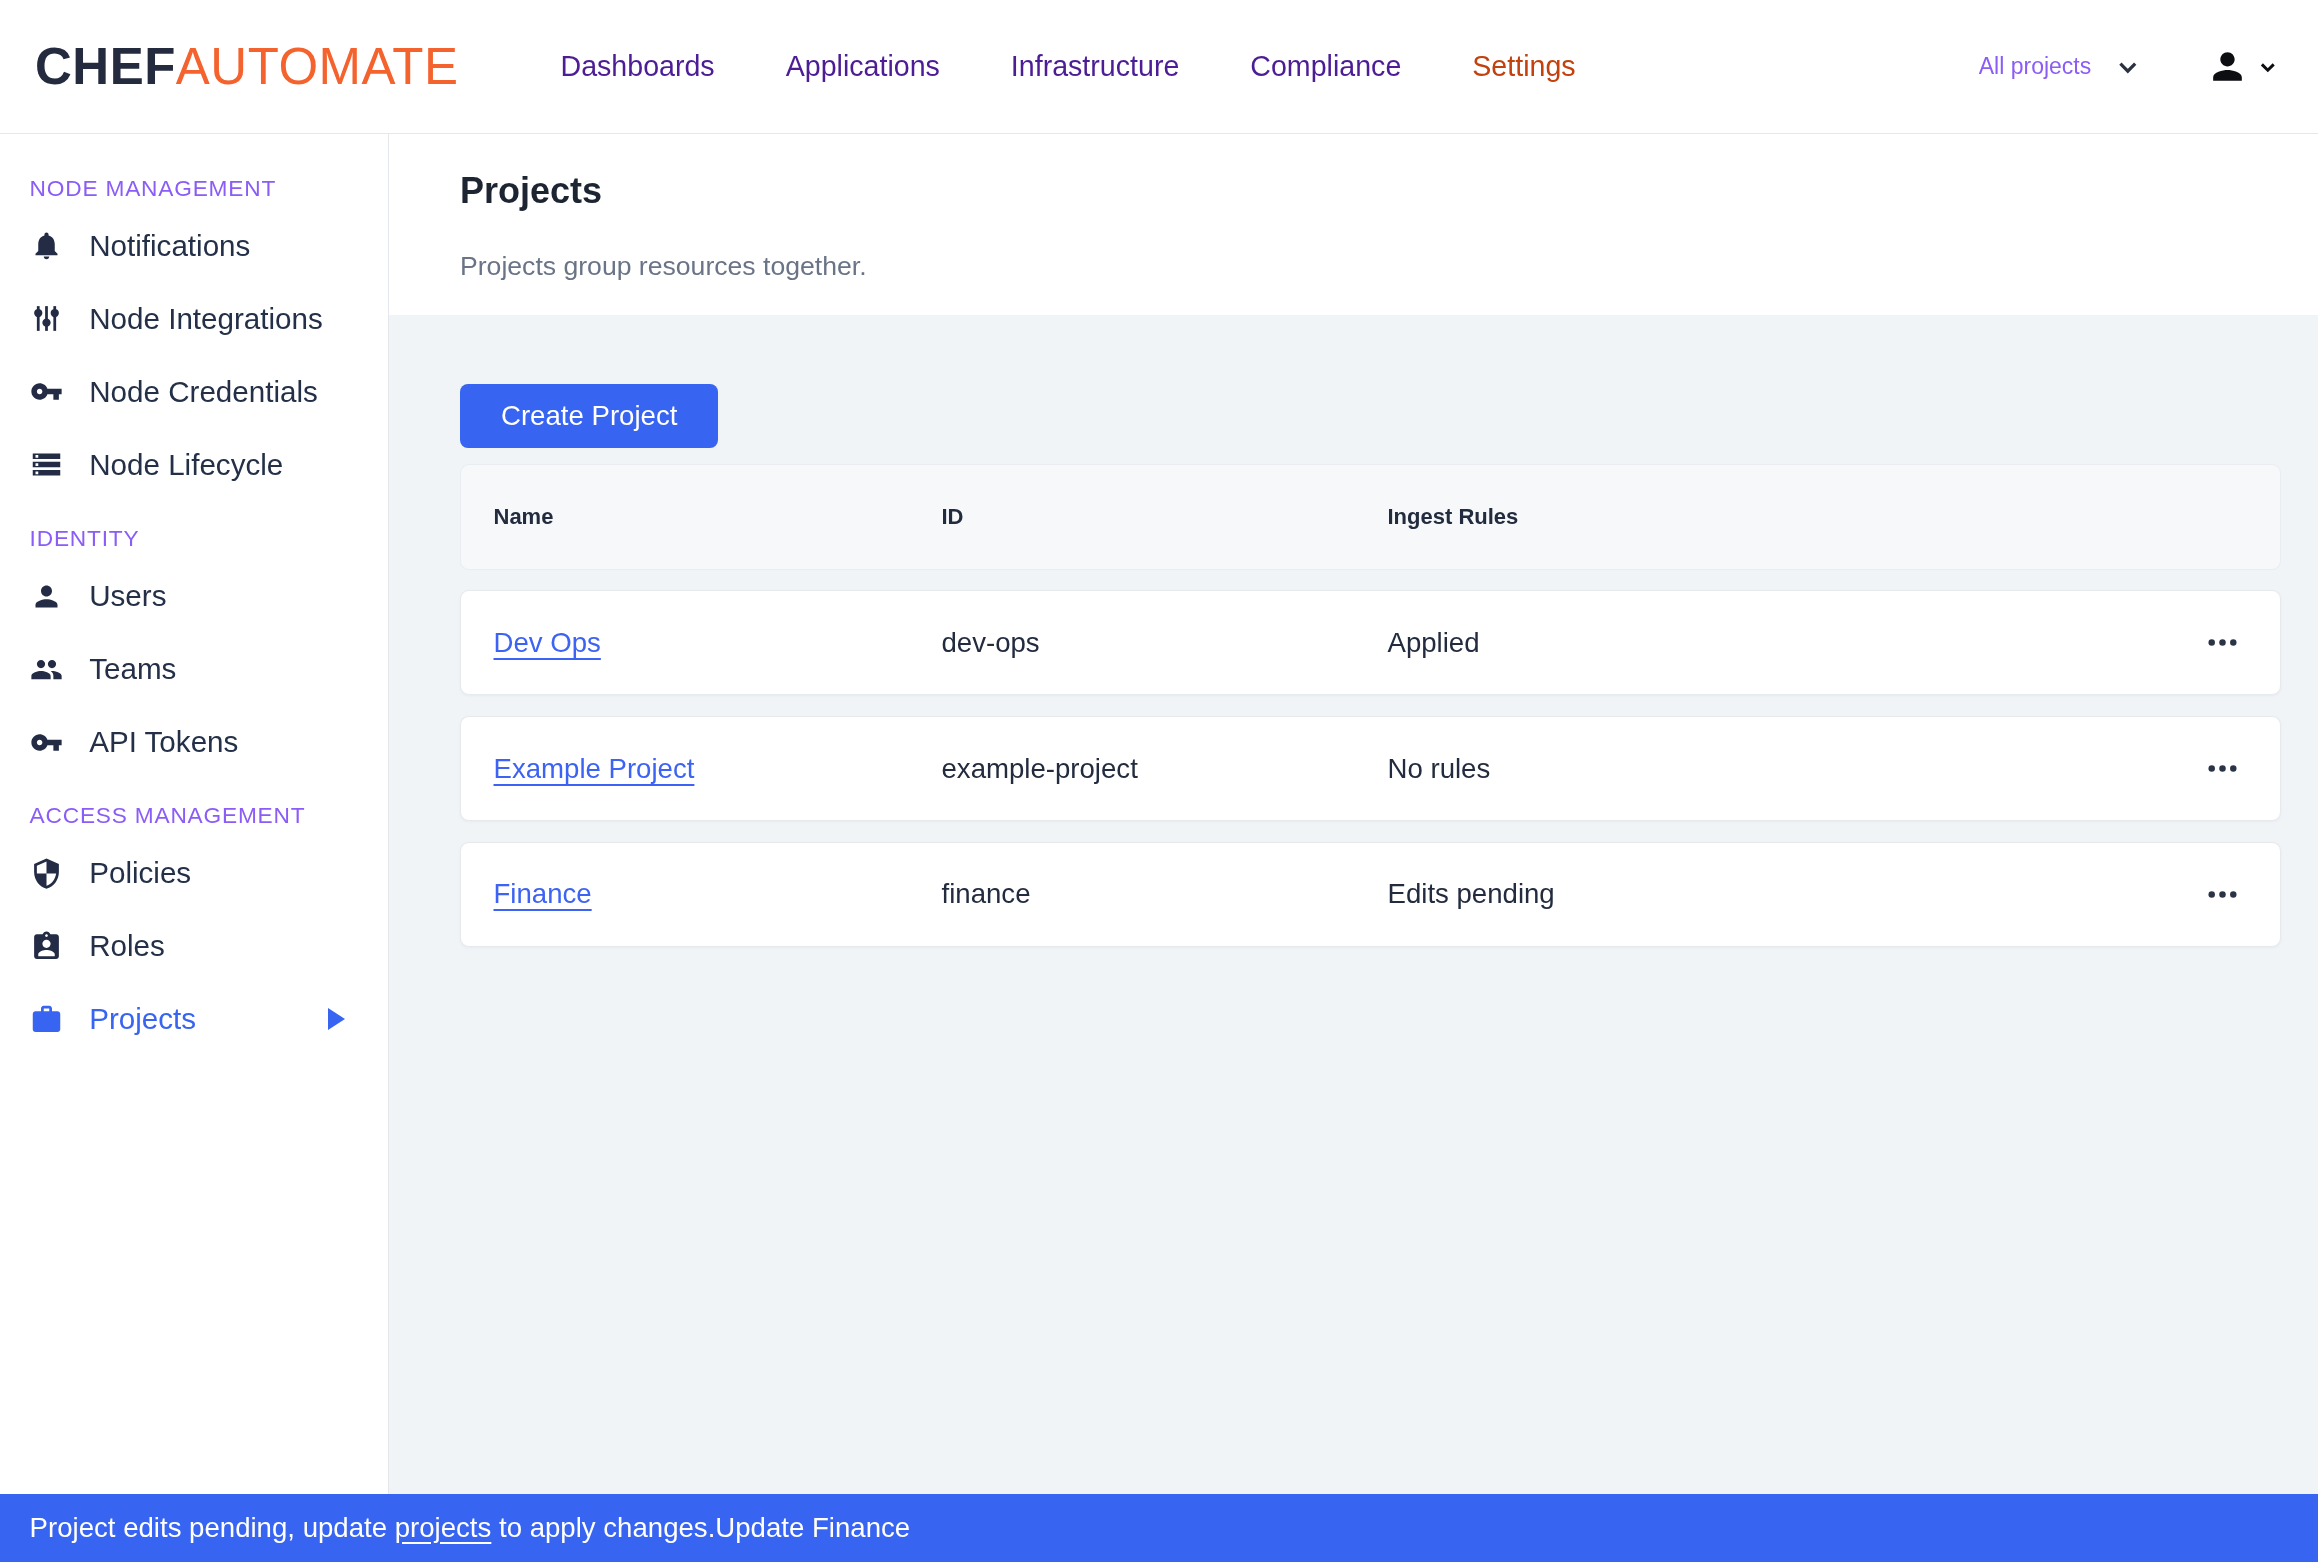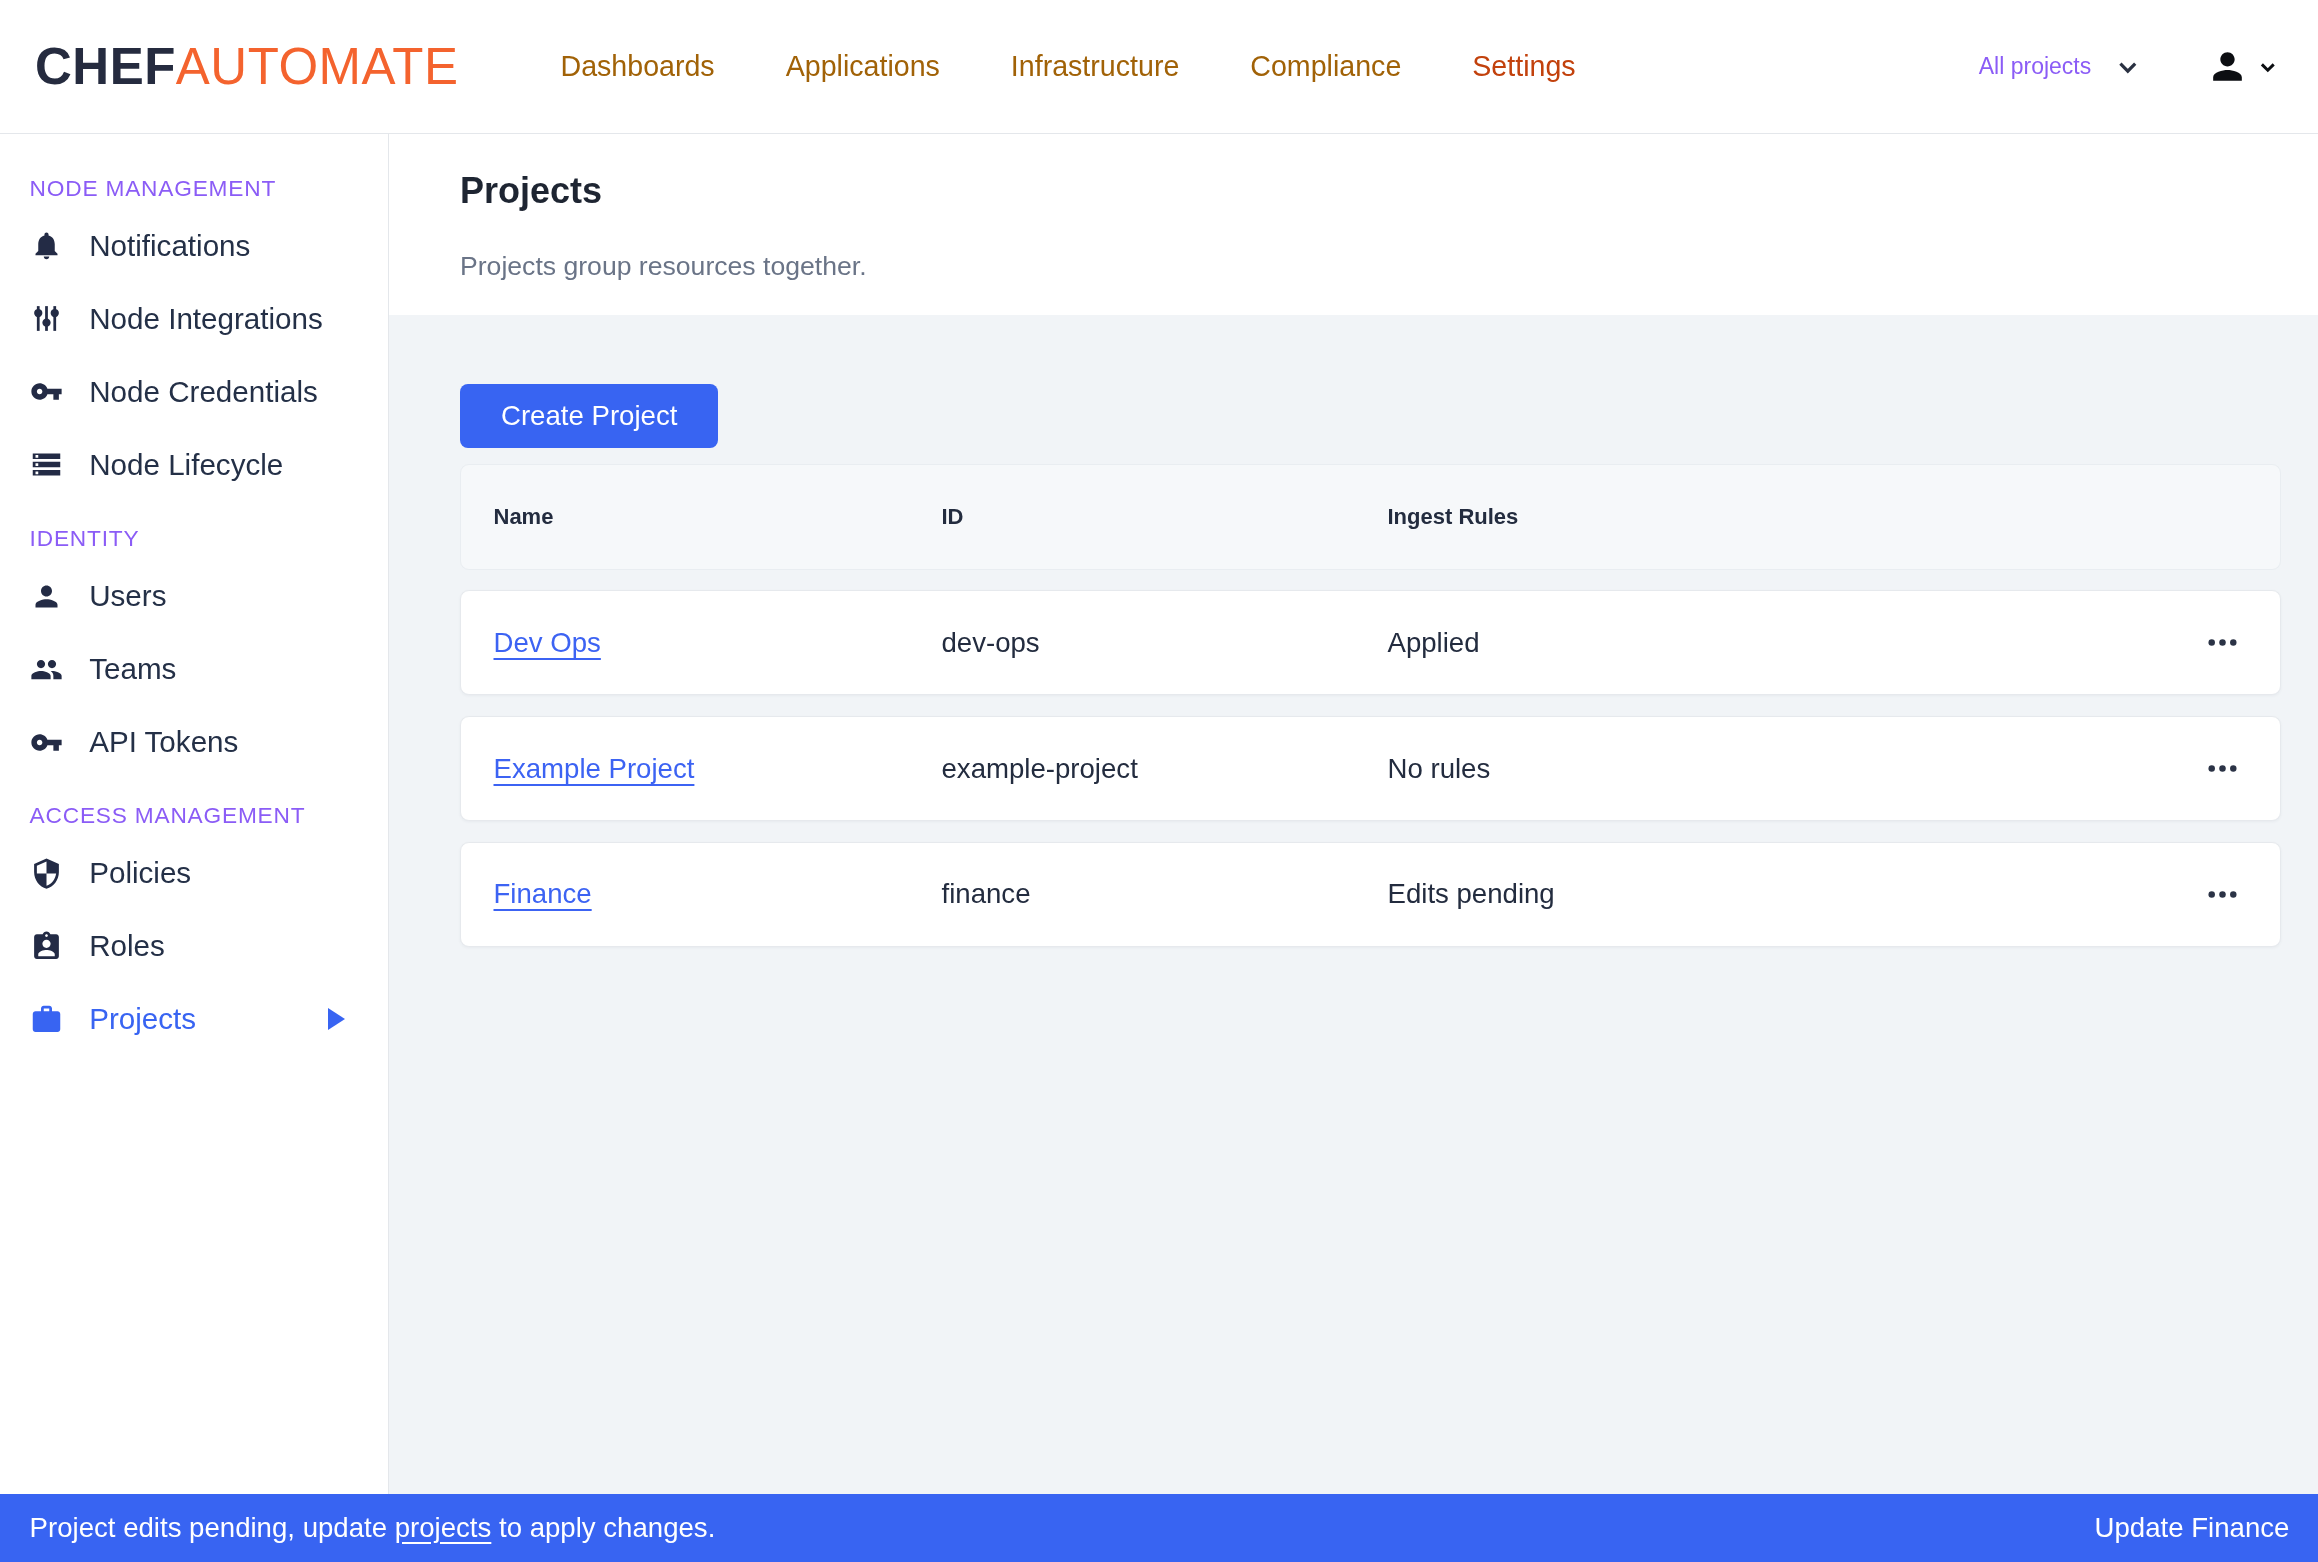--- a/index.html
+++ b/index.html
@@ -12,21 +12,21 @@
 
   
   .navbar {
     height:134px; background:#ffffff; border-bottom:1px solid #e4e7eb;
     display:flex; align-items:center; padding:0 39px 0 35px; flex:0 0 auto;
   }
   .logo { font-size:51px; letter-spacing:0.5px; white-space:nowrap; }
   .logo .chef { font-weight:800; color:#252b3f; }
   .logo .automate { font-weight:500; color:#f4632e; }
   .nav-links { display:flex; gap:71px; margin-left:102px; }
-  .nav-link { font-size:28.6px; color:#a16207; text-decoration:none; cursor:pointer; }
+  .nav-link { font-size:28.6px; color:#4c1d95; text-decoration:none; cursor:pointer; }
   .nav-link.active { color:#c2410c; }
   .nav-right { margin-left:auto; display:flex; align-items:center; }
   .projects-filter { display:flex; align-items:center; gap:21.7px; cursor:pointer; }
   .projects-filter .label { font-size:23px; font-weight:400; color:#8b5cf6; }
   .chev { width:29.6px; height:29.6px; }
   .chev svg { width:100%; height:100%; stroke:#2a3142; stroke-width:2.6; fill:none; }
   .avatar-wrap { display:flex; align-items:center; gap:7.9px; margin-left:63px; cursor:pointer; }
   .avatar { width:43px; height:43px; }
   .avatar svg { width:100%; height:100%; fill:#0c0e12; }
   .chev.small { width:23.6px; height:23.6px; }
@@ -78,21 +78,21 @@
     box-shadow:0 1px 3px rgba(40,50,70,0.05);
   }
   .cell { padding-left:32.5px; font-size:27.6px; color:#232c3f; }
   .cell a.row-link { color:#3c63f3; text-decoration:underline; text-underline-offset:5.9px; cursor:pointer; }
   .cell-actions { justify-self:end; padding-right:39px; cursor:pointer; display:flex; }
   .cell-actions svg { width:37px; height:37px; fill:#2b3346; }
 
   
   .banner {
     height:68px; flex:0 0 auto; background:#3864f2; color:#ffffff;
-    display:flex; align-items:center; justify-content:space-between; padding:0 29.6px;
+    display:flex; align-items:center; padding:0 29.6px;
     font-size:27.6px;
   }
   .banner a.banner-link { color:#ffffff; text-decoration:underline; text-underline-offset:4.9px; cursor:pointer; }
   .banner .update-btn {
     background:none; border:none; color:#ffffff; font-size:27.6px; cursor:pointer;
     font-family:"Liberation Sans", sans-serif;
   }
 </style>
 </head>
 <body>

